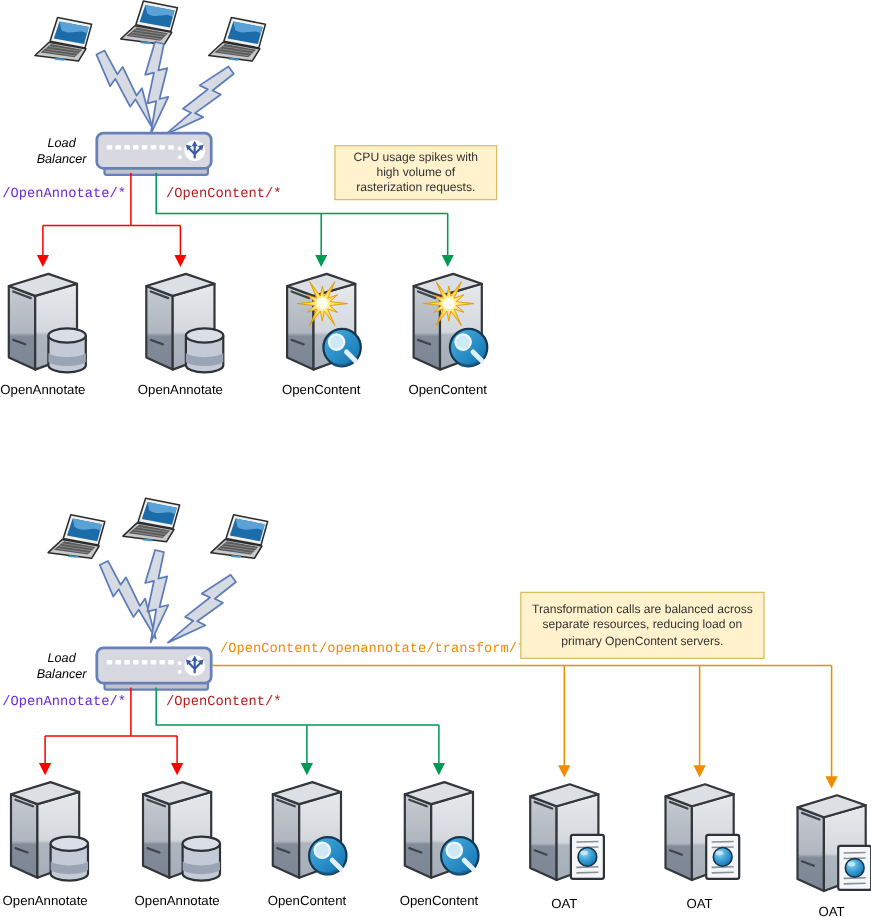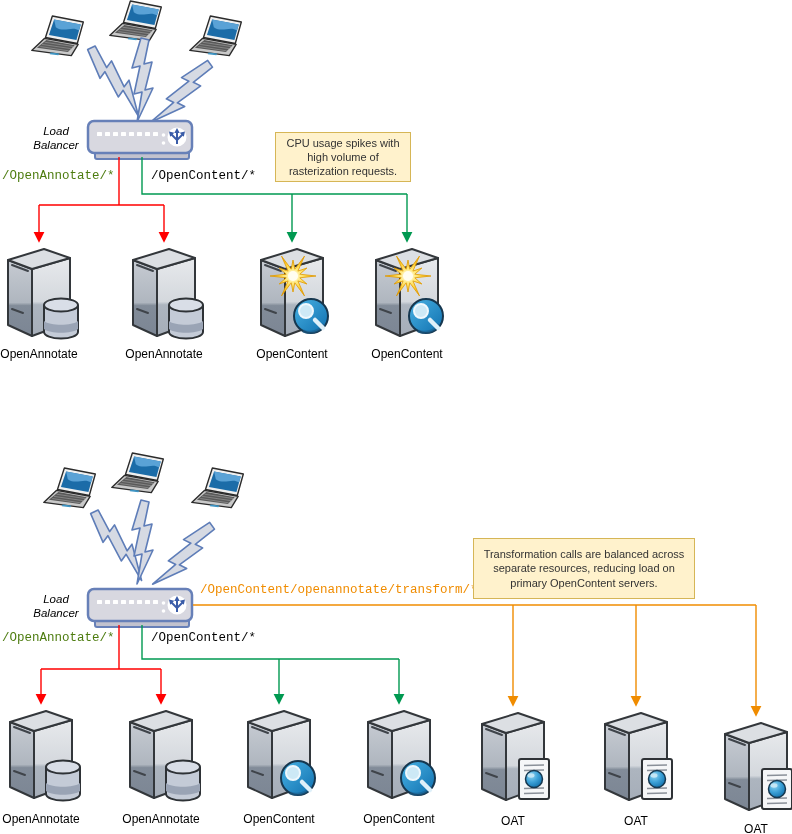--- a/index.html
+++ b/index.html
@@ -2,22 +2,22 @@
 <html><head>
 <meta charset="utf-8">
 <style>
   html,body{margin:0;padding:0;background:#ffffff;}
   #canvas{position:relative;width:792px;height:834px;background:#ffffff;overflow:hidden;
           font-family:"Liberation Sans", sans-serif;}
   #canvas svg.scene{position:absolute;left:0;top:0;}
   .lbl{position:absolute;color:#000;}
   .lb-label{width:60px;text-align:center;font-style:italic;font-size:11.5px;line-height:1.25;}
   .route-label{font-family:"Liberation Mono", monospace;font-size:12.5px;white-space:nowrap;}
-  .red{color:#4d7c0f;}
-  .green{color:#000000;}
+  .red{color:#6d28d9;}
+  .green{color:#b91c1c;}
   .orange{color:#F08C00;}
   .note{position:absolute;background:#FFF2CC;border:1px solid #D6B656;color:#333;
         font-size:11px;line-height:1.3;text-align:center;display:flex;align-items:center;
         justify-content:center;padding:3px 6px;box-sizing:border-box;}
   .server-label{width:100px;text-align:center;font-size:12px;}
 </style>
 </head>
 <body>
 
 <div id="canvas">
@@ -242,21 +242,21 @@
     <g transform="translate(723,720)">
       <use href="#server"></use>
       <use href="#page" transform="translate(38,48)"></use>
     </g>
   </g>
 </svg>
 
   <div class="lbl lb-label" style="left:26px;top:124px;">Load Balancer</div>
   <div class="lbl route-label red" style="left:2px;top:169px;">/OpenAnnotate/*</div>
   <div class="lbl route-label green" style="left:151px;top:169px;">/OpenContent/*</div>
-  <div class="note" style="left:275px;top:132px;width:136px;height:50px;">CPU usage spikes with high volume of rasterization requests.</div>
+  <div class="note" style="left:304px;top:132px;width:148px;height:50px;">CPU usage spikes with high volume of rasterization requests.</div>
 
   <div class="lbl server-label" style="left:-11px;top:347px;">OpenAnnotate</div>
   <div class="lbl server-label" style="left:114px;top:347px;">OpenAnnotate</div>
   <div class="lbl server-label" style="left:242px;top:347px;">OpenContent</div>
   <div class="lbl server-label" style="left:357px;top:347px;">OpenContent</div>
 
   <div class="lbl lb-label" style="left:26px;top:592px;">Load Balancer</div>
   <div class="lbl route-label red" style="left:2px;top:631px;">/OpenAnnotate/*</div>
   <div class="lbl route-label green" style="left:151px;top:631px;">/OpenContent/*</div>
   <div class="lbl route-label orange" style="left:200px;top:583px;width:274px;text-align:right;">/OpenContent/openannotate/transform/*</div>

